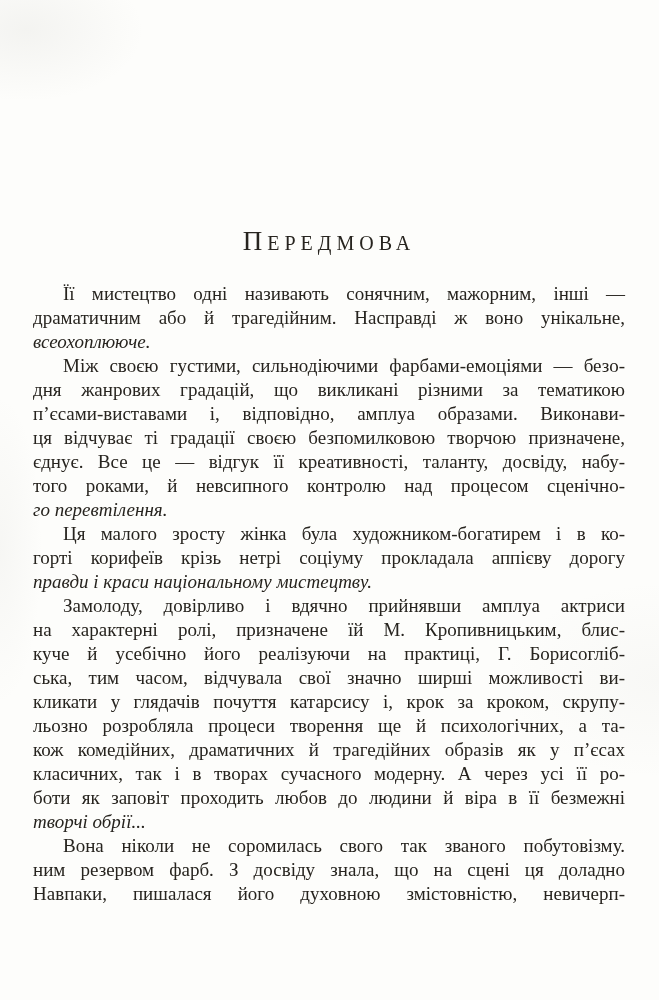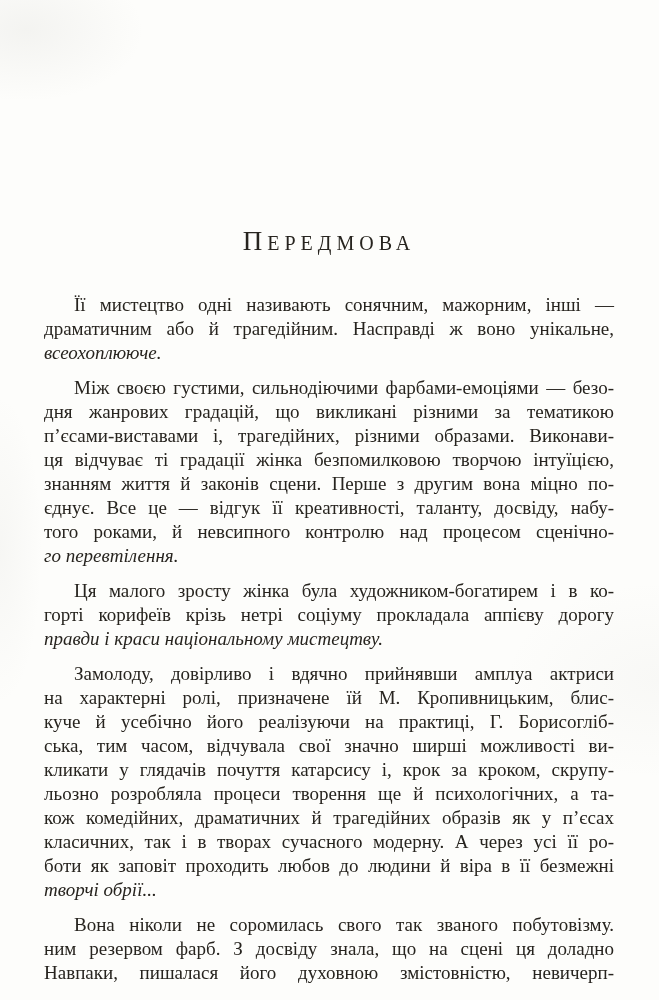--- a/index.html
+++ b/index.html
@@ -40,21 +40,21 @@
   .title .rest {
     font-size: 20px;
   }
   .body-text {
     position: absolute;
     top: 282px;
     left: 33px;
     width: 592px;
   }
   .paragraph {
-    margin: 11px;
+    margin: 0;
   }
   .pline {
     font-size: 19px;
     line-height: 24px;
     text-align: justify;
     text-align-last: justify;
     white-space: normal;
   }
   .pline.indent {
     text-indent: 30px;
@@ -71,23 +71,22 @@
   <div class="title"><span class="cap">П</span><span class="rest">ЕРЕДМОВА</span></div>
   <div class="body-text">
       <div class="paragraph">
         <div class="pline indent">Її мистецтво одні називають сонячним, мажорним, інші —</div>
         <div class="pline">драматичним або й трагедійним. Насправді ж воно унікальне,</div>
         <div class="pline flush">всеохоплююче.</div>
       </div>
       <div class="paragraph">
         <div class="pline indent">Між своєю густими, сильнодіючими фарбами-емоціями — безо-</div>
         <div class="pline">дня жанрових градацій, що викликані різними за тематикою</div>
-        <div class="pline">п’єсами-виставами і, трагедійних, різними образами. Виконави-</div>
-        <div class="pline">ця відчуває ті градації жінка безпомилковою творчою інтуїцією,</div>
-        <div class="pline">знанням життя й законів сцени. Перше з другим вона міцно по-</div>
+        <div class="pline">п’єсами-виставами і, відповідно, амплуа образами. Виконави-</div>
+        <div class="pline">ця відчуває ті градації своєю безпомилковою творчою призначене,</div>
         <div class="pline">єднує. Все це — відгук її креативності, таланту, досвіду, набу-</div>
         <div class="pline">того роками, й невсипного контролю над процесом сценічно-</div>
         <div class="pline flush">го перевтілення.</div>
       </div>
       <div class="paragraph">
         <div class="pline indent">Ця малого зросту жінка була художником-богатирем і в ко-</div>
         <div class="pline">горті корифеїв крізь нетрі соціуму прокладала аппієву дорогу</div>
         <div class="pline flush">правди і краси національному мистецтву.</div>
       </div>
       <div class="paragraph">

